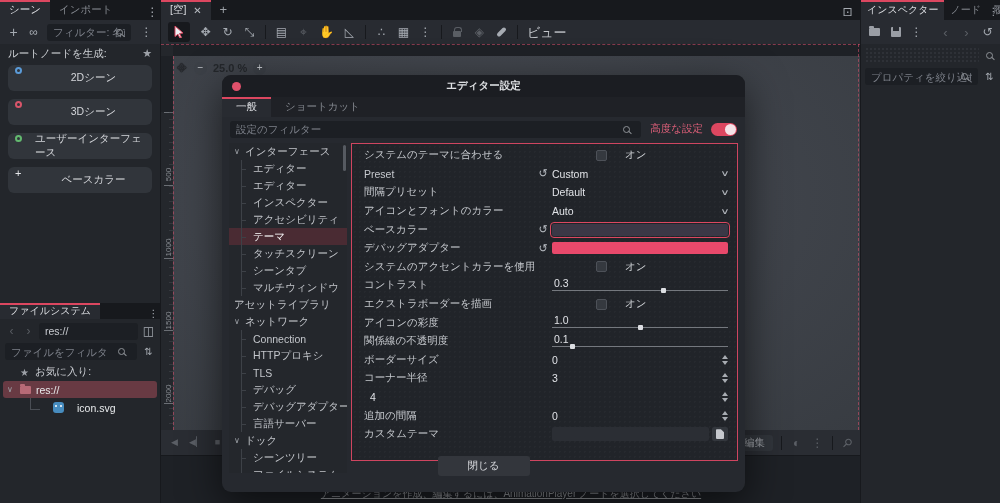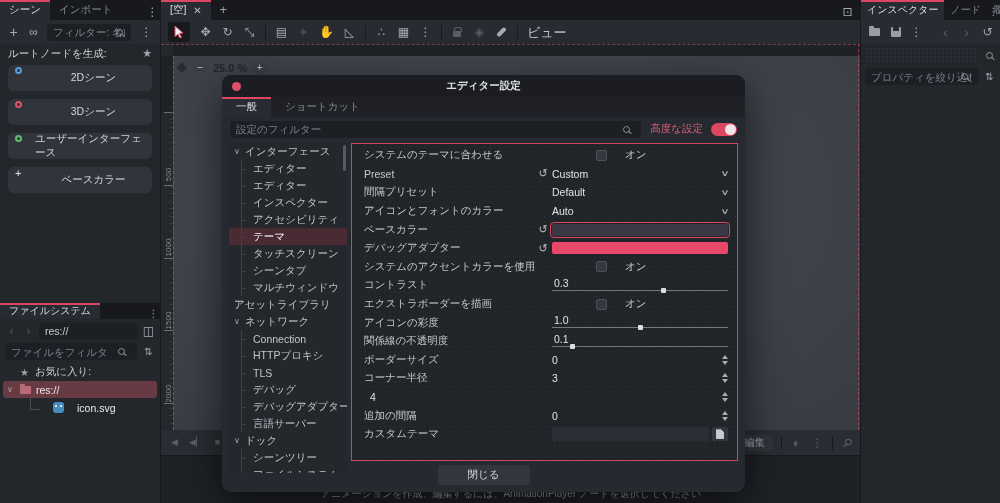--- a/index.html
+++ b/index.html
@@ -260,21 +260,21 @@
       <span class="tbtn dim" style="font-size:9px;">■</span>
       <span class="grow"></span>
       <span class="sep"></span>
       <span style="background:var(--bg4);border-radius:3px;height:16px;padding:0 8px;display:flex;align-items:center;color:#9ca0a6;">編集</span>
       <span class="sep"></span>
       <span class="tbtn dim">◐</span>
       <span class="tbtn dim">⋮</span>
       <span class="sep"></span>
       <span class="tbtn dim" style="transform:rotate(45deg);">⚲</span>
     </div>
-    <div class="abs" style="left:0;right:0;bottom:2px;text-align:center;color:#94979c;font-size:10px;">アニメーションを作成、編集するには、AnimationPlayer ノードを選択してください</div>
+    <div class="abs" style="left:0;right:0;bottom:2px;text-align:center;color:#94979c;font-size:10px;text-decoration:underline;">アニメーションを作成、編集するには、AnimationPlayer ノードを選択してください</div>
   </div>
 </div>
 
 <div class="abs" style="left:860px;top:0;width:140px;height:503px;background:var(--bg2);border-left:1px solid var(--bg0);">
   <div class="tabbar" style="padding-right:10px;font-size:10px;">
 
   <div class="tab active" style="padding:0 6px;">
         <span>インスペクター</span>
       </div>
       <div class="tab" style="padding:0 6px;">
@@ -648,16 +648,16 @@
             <div class="ctl-file">
               <span class="ffield"></span>
               <span class="fbtn">
                 <span class="i-page"></span>
               </span>
             </div>
           </div>
         </div>
       </div>
   </div>
-  <div class="abs" style="left:0;right:0;bottom:0;height:34px;display:flex;align-items:center;justify-content:center;">
+  <div class="abs" style="left:0;right:0;bottom:9px;height:34px;display:flex;align-items:center;justify-content:center;">
     <span style="background:#33363c;border-radius:3px;height:20px;padding:0 30px;display:flex;align-items:center;color:#dadce0;">閉じる</span>
   </div>
 </div>
 
 </body></html>

